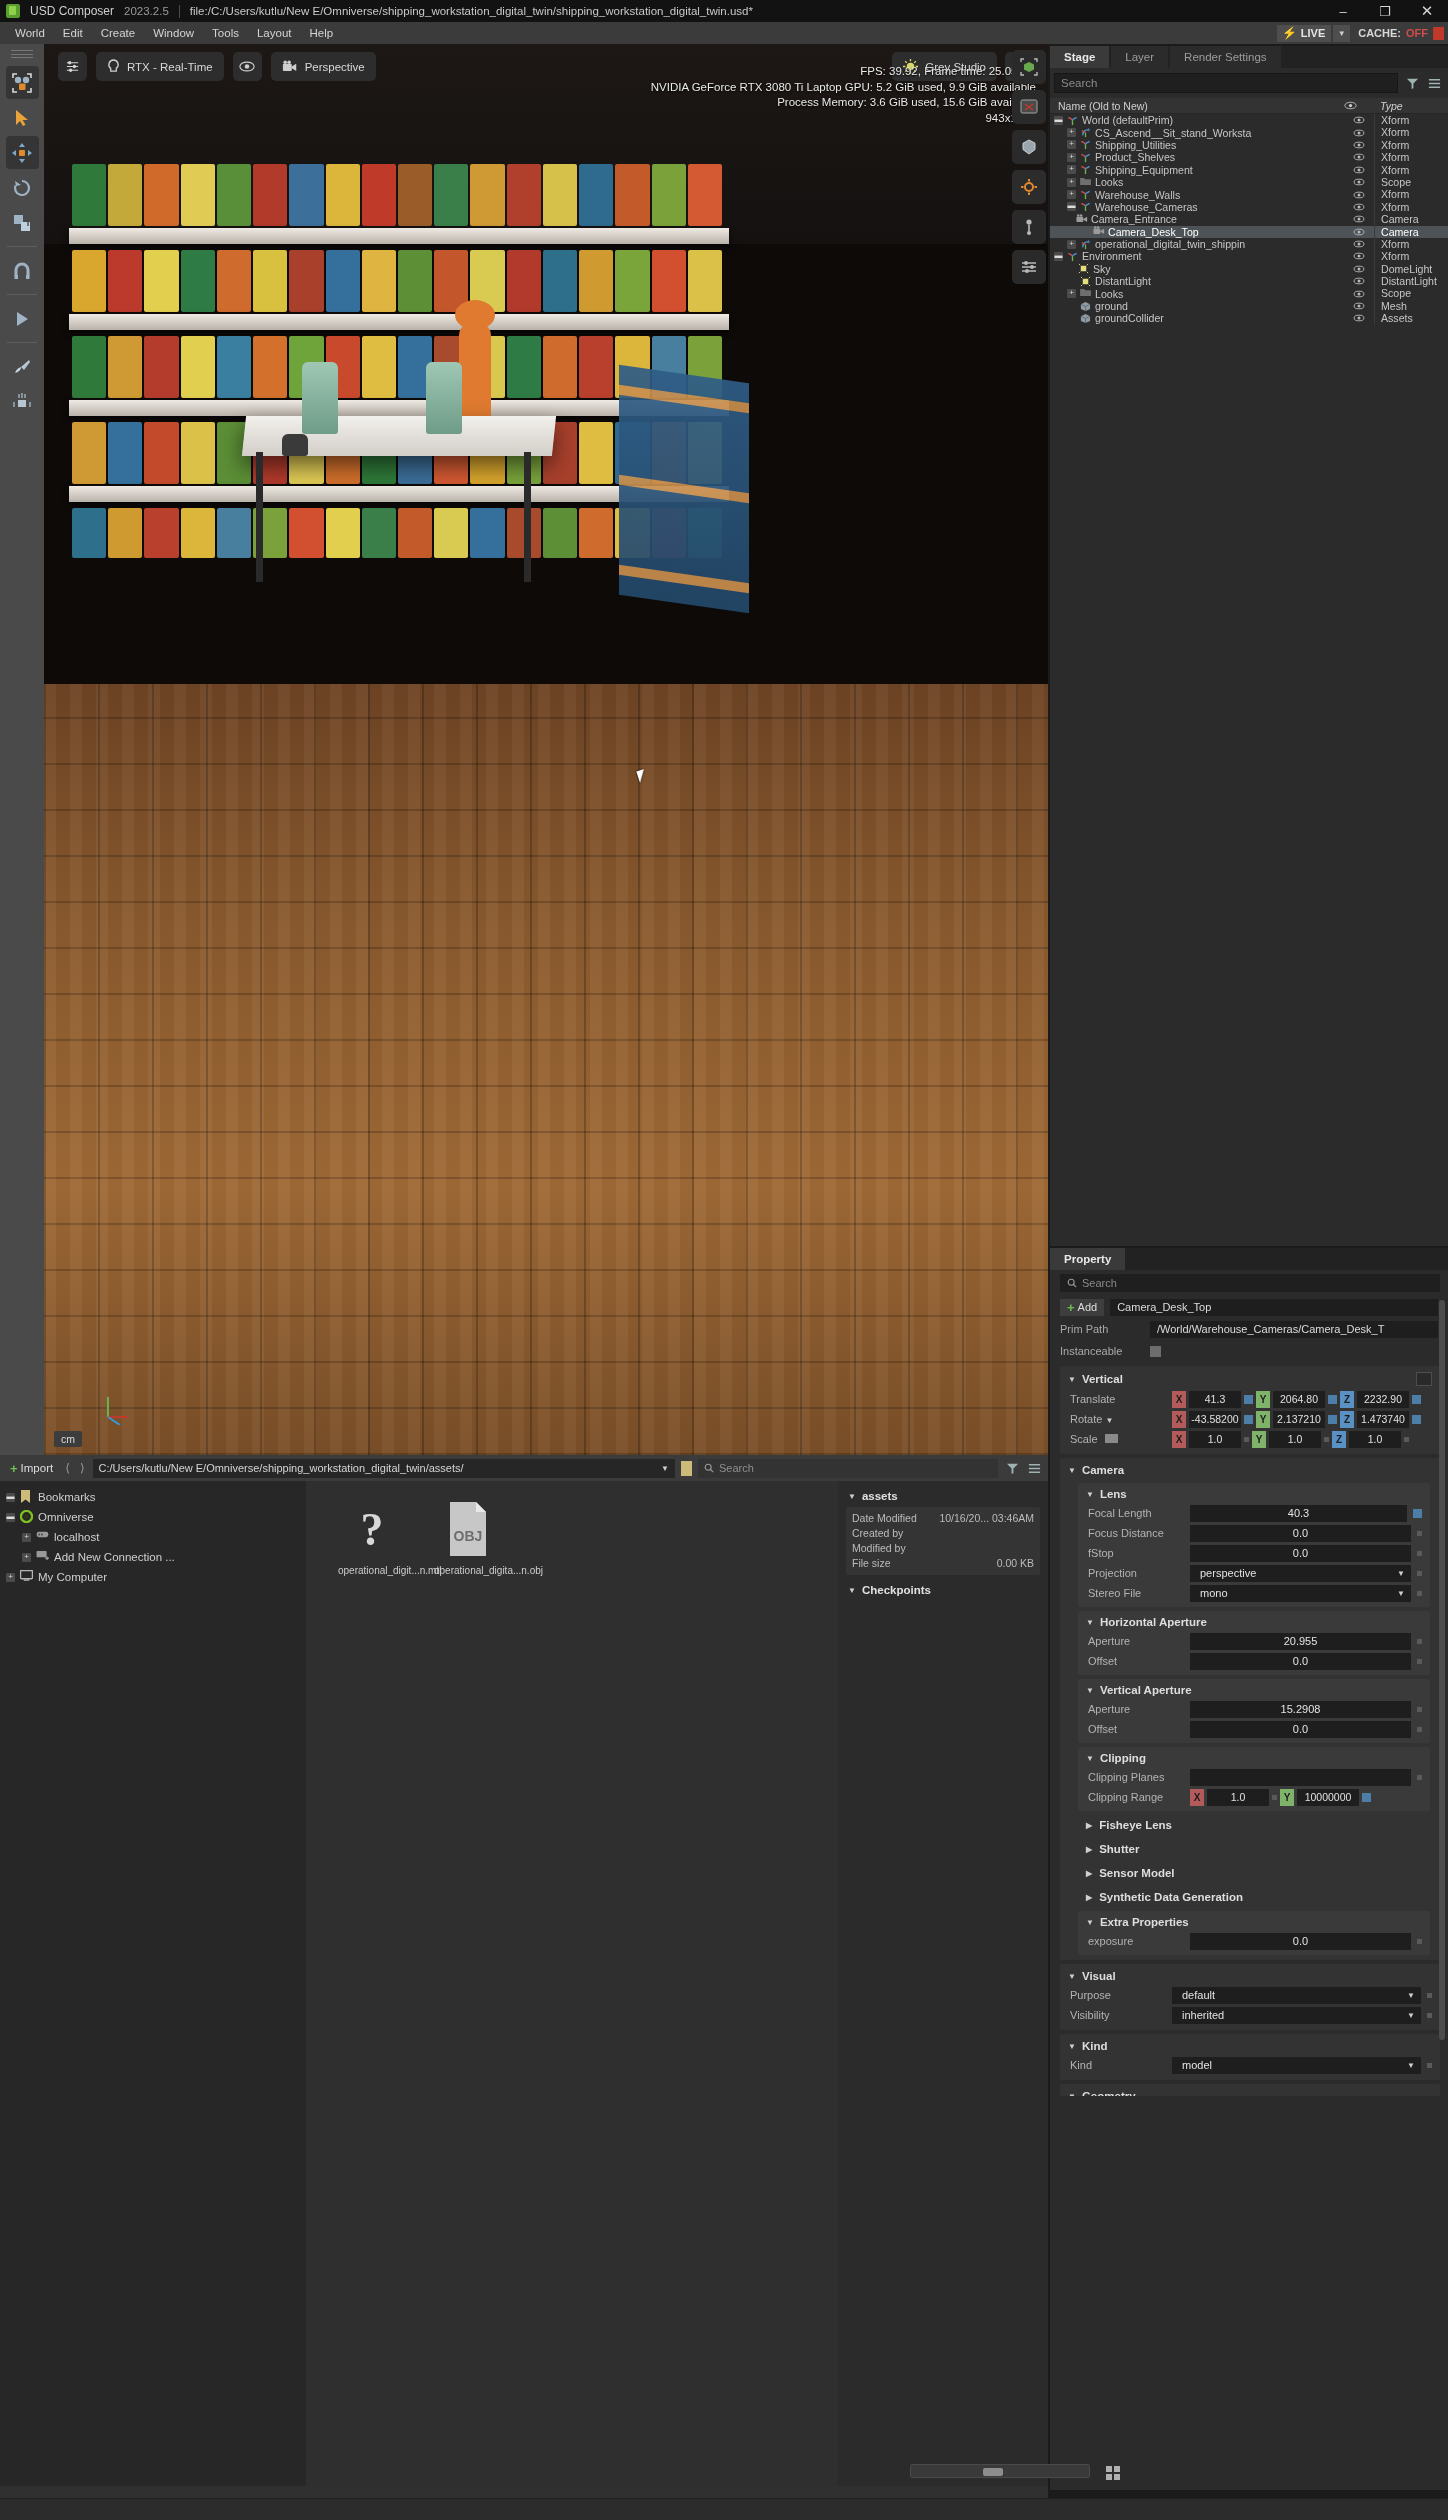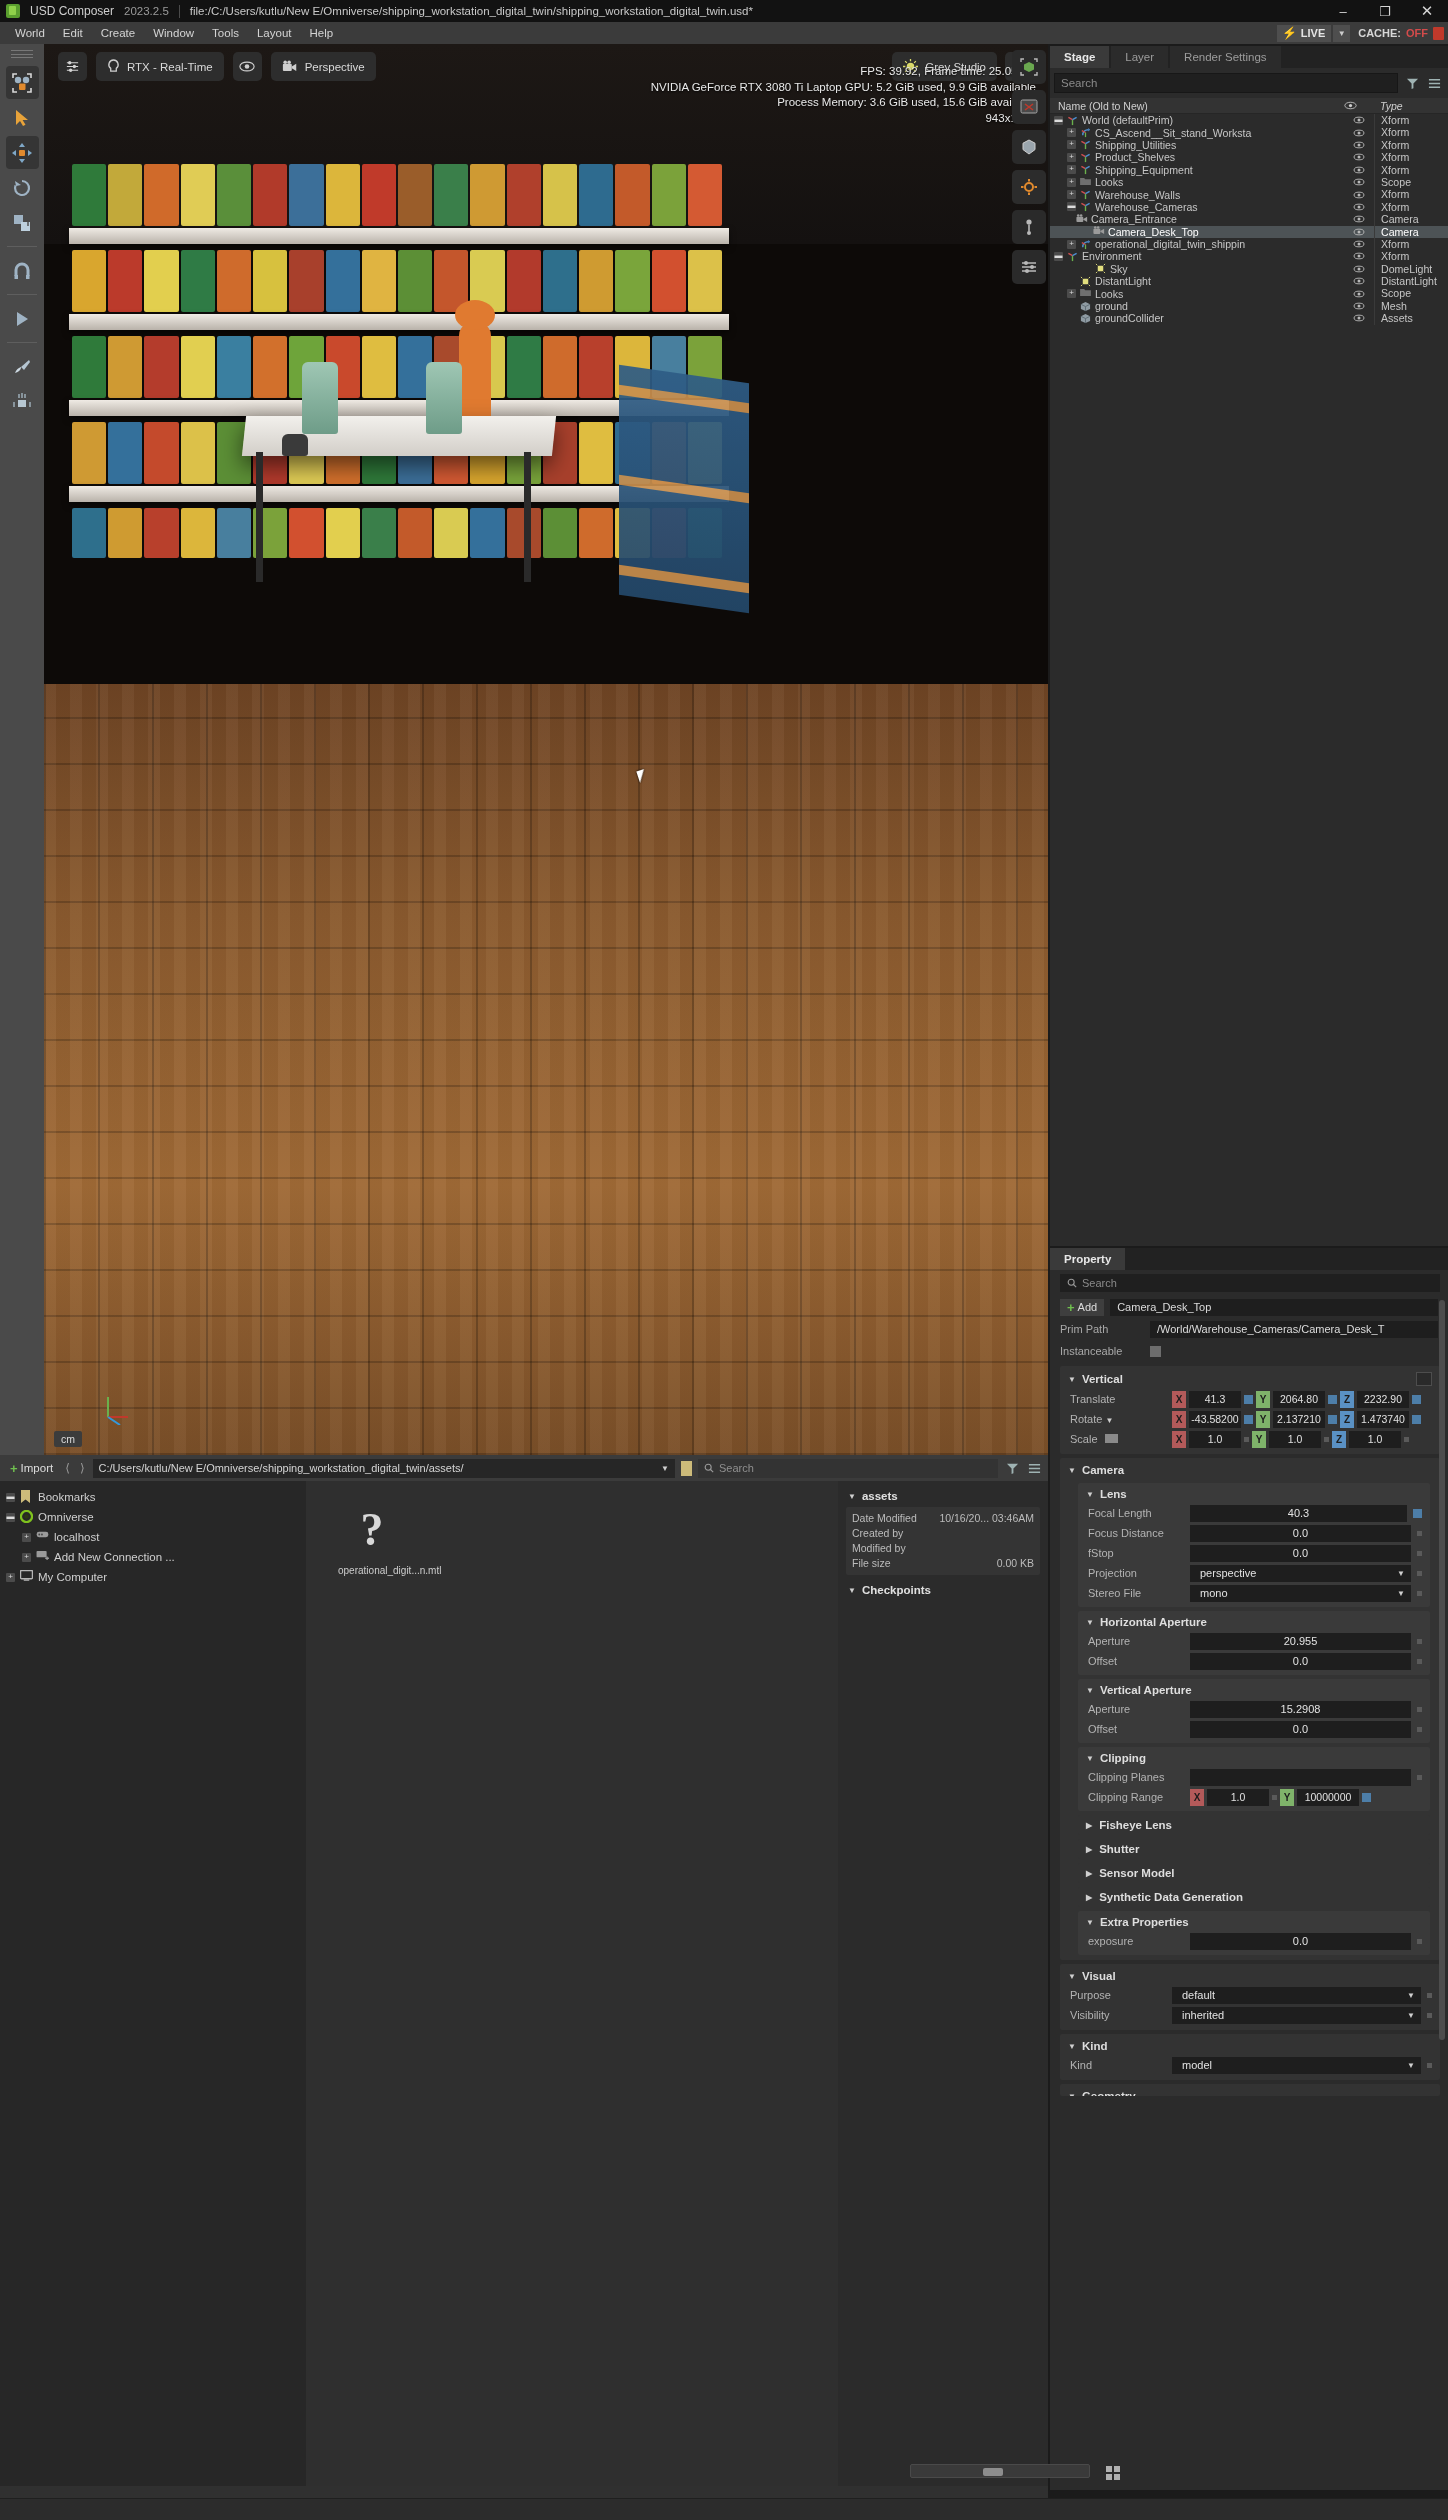--- a/index.html
+++ b/index.html
@@ -822,21 +822,21 @@
           </div>
           <div class="c2">
             <svg width="12" height="8" viewBox="0 0 16 10">
               <ellipse cx="8" cy="5" rx="6.6" ry="3.8" fill="none" stroke="#b9b9b9" stroke-width="1.2"></ellipse>
               <circle cx="8" cy="5" r="2" fill="#b9b9b9"></circle>
             </svg>
           </div>
           <div class="c3">Xform</div>
         </div>
         <div class="trow">
-          <div class="c1" style="padding-left:32px">
+          <div class="c1" style="padding-left:15px">
             <span class="exp none"></span>
             <span class="ico">
               <svg width="11" height="11" viewBox="0 0 12 12">
                 <rect x="3" y="3" width="6" height="6" rx="1" fill="#e3df7e"></rect>
                 <g stroke="#e3df7e" stroke-width="1">
                   <path d="M1 1l1.5 1.5M11 1l-1.5 1.5M1 11l1.5-1.5M11 11l-1.5-1.5"></path>
                 </g>
               </svg>
             </span>
             <span>Sky</span>
@@ -1278,20 +1278,30 @@
 
       <div class="cgrid">
         <div class="fileitem">
           <div class="filethumb">
             <svg width="56" height="60" viewBox="0 0 56 60">
                 <text x="28" y="46" font-size="46" font-family="Liberation Serif, serif" fill="#d8d8d8" text-anchor="middle" font-weight="bold">?</text>
               </svg>
           </div>
           <span>operational_digit...n.mtl</span>
         </div>
+        <div class="fileitem">
+          <div class="filethumb">
+            <svg width="56" height="60" viewBox="0 0 56 60">
+                <path d="M10 3h26l10 10v44H10z" fill="#c7c7c7"></path>
+                <path d="M36 3v10h10z" fill="#e9e9e9"></path>
+                <text x="28" y="42" font-size="14" fill="#6d6d6d" text-anchor="middle" font-family="Liberation Sans, sans-serif" font-weight="bold">OBJ</text>
+              </svg>
+          </div>
+          <span>operational_digita...n.obj</span>
+        </div>
 
         <div class="zoomstrip">
             <div class="zoomknob"></div>
           </div>
         <div class="gridico">
             <i></i>
             <i></i>
             <i></i>
             <i></i>
           </div>

